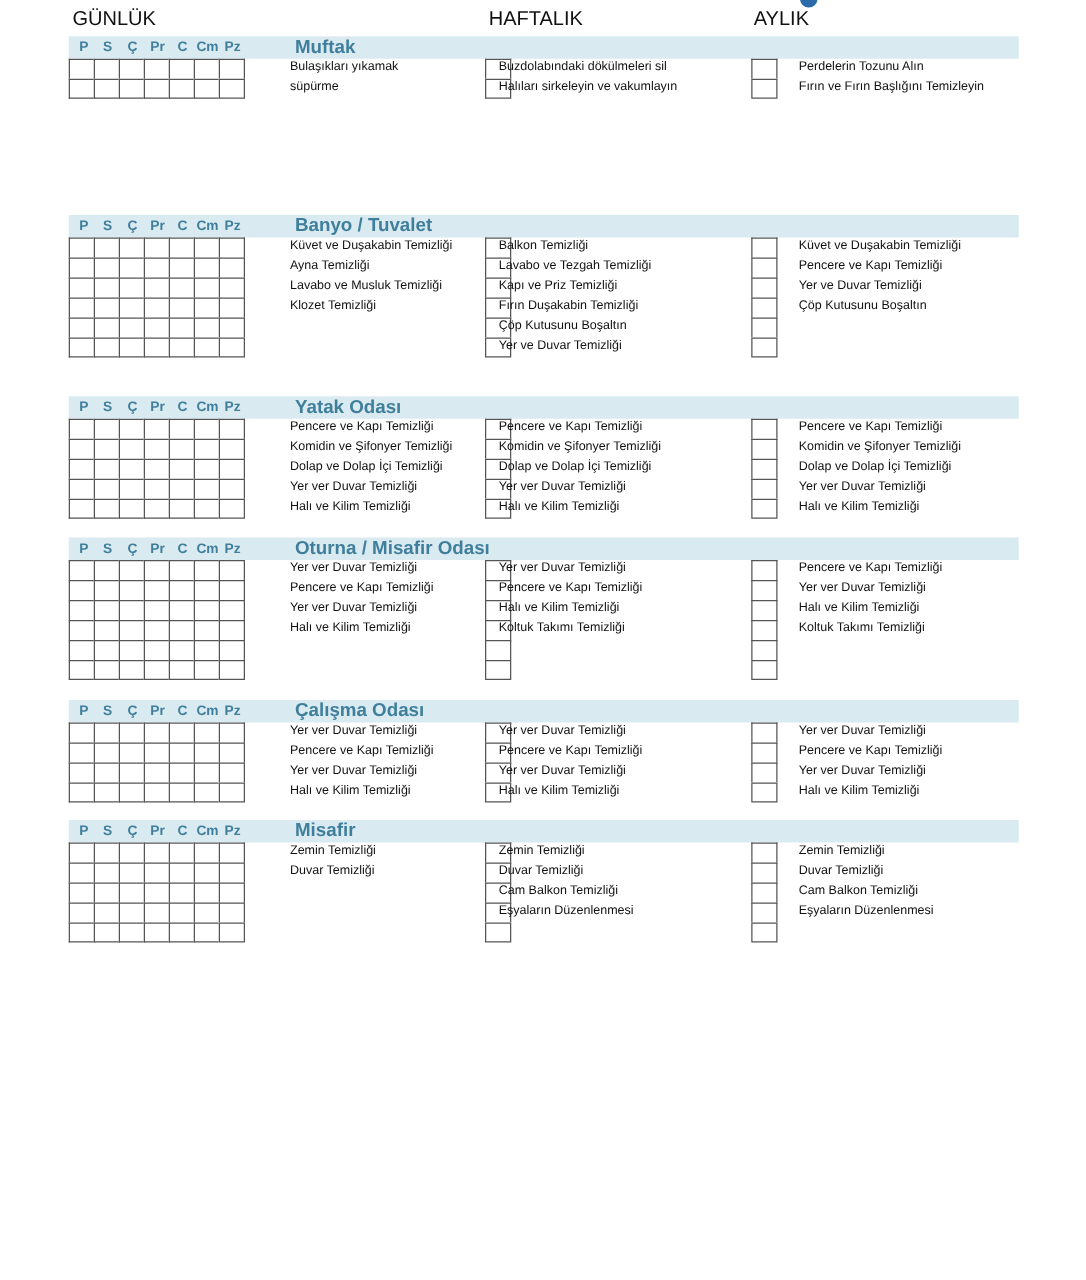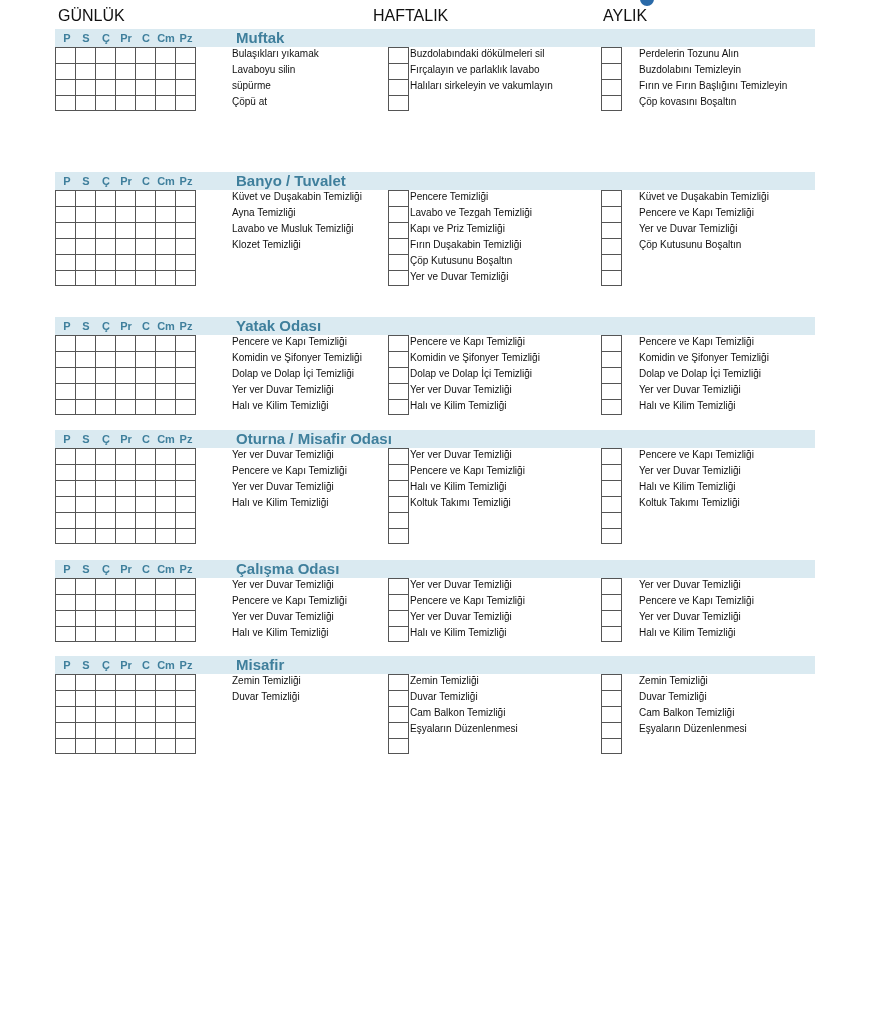--- a/index.html
+++ b/index.html
@@ -15,32 +15,32 @@
   .row { position:relative; height:16px; }
   .grid { position:absolute; left:0; top:0; display:flex; }
   .cell { width:19px; height:15px; border:1px solid #555; border-right:none; border-bottom:none; background:#fff; }
   .cell:last-child { border-right:1px solid #555; }
   .row:last-child .cell { height:14px; border-bottom:1px solid #555; }
   .chk { position:absolute; top:0; width:19px; height:15px; border:1px solid #555; border-bottom:none; background:#fff; }
   .row:last-child .chk { height:14px; border-bottom:1px solid #555; }
   .lbl { position:absolute; top:1px; font-size:10px; white-space:nowrap; color:#111; }
   .d-lbl { left:143px;padding-left:34px; }
   .w-chk { left:333px; }
-  .w-lbl { left:355px; }
+  .w-lbl { left:344px; }
   .m-chk { left:546px; }
   .m-lbl { left:584px; }
 </style>
 </head>
 <body>
 
 <div class="logo"></div>
 <div class="logo-text"></div>
 
 <div class="col-title" style="left:58px">GÜNLÜK</div>
-<div class="col-title" style="left:373px">HAFTALIK</div>
+<div class="col-title" style="left:391px">HAFTALIK</div>
 <div class="col-title" style="left:603px">AYLIK</div>
 
 <div id="sections">
     <div class="section" style="top: 29px;">
       <div class="band">
         <span class="day" style="left: 2px;">P</span>
         <span class="day" style="left: 21px;">S</span>
         <span class="day" style="left: 41px;">Ç</span>
         <span class="day" style="left: 61px;">Pr</span>
         <span class="day" style="left: 81px;">C</span>
@@ -68,57 +68,25 @@
         <div class="row">
           <div class="grid">
             <div class="cell"></div>
             <div class="cell"></div>
             <div class="cell"></div>
             <div class="cell"></div>
             <div class="cell"></div>
             <div class="cell"></div>
             <div class="cell"></div>
           </div>
-          <span class="lbl d-lbl">Lavaboyu silin</span>
-          <div class="chk w-chk"></div>
-          <span class="lbl w-lbl">Fırçalayın ve parlaklık lavabo</span>
-          <div class="chk m-chk"></div>
-          <span class="lbl m-lbl">Buzdolabını Temizleyin</span>
-        </div>
-        <div class="row">
-          <div class="grid">
-            <div class="cell"></div>
-            <div class="cell"></div>
-            <div class="cell"></div>
-            <div class="cell"></div>
-            <div class="cell"></div>
-            <div class="cell"></div>
-            <div class="cell"></div>
-          </div>
           <span class="lbl d-lbl">süpürme</span>
           <div class="chk w-chk"></div>
           <span class="lbl w-lbl">Halıları sirkeleyin ve vakumlayın</span>
           <div class="chk m-chk"></div>
           <span class="lbl m-lbl">Fırın ve Fırın Başlığını Temizleyin</span>
-        </div>
-        <div class="row">
-          <div class="grid">
-            <div class="cell"></div>
-            <div class="cell"></div>
-            <div class="cell"></div>
-            <div class="cell"></div>
-            <div class="cell"></div>
-            <div class="cell"></div>
-            <div class="cell"></div>
-          </div>
-          <span class="lbl d-lbl">Çöpü at</span>
-          <div class="chk w-chk"></div>
-          <span class="lbl w-lbl"></span>
-          <div class="chk m-chk"></div>
-          <span class="lbl m-lbl">Çöp kovasını Boşaltın</span>
         </div>
       </div>
     </div>
     <div class="section" style="top: 172px;">
       <div class="band">
         <span class="day" style="left: 2px;">P</span>
         <span class="day" style="left: 21px;">S</span>
         <span class="day" style="left: 41px;">Ç</span>
         <span class="day" style="left: 61px;">Pr</span>
         <span class="day" style="left: 81px;">C</span>
@@ -132,21 +100,21 @@
             <div class="cell"></div>
             <div class="cell"></div>
             <div class="cell"></div>
             <div class="cell"></div>
             <div class="cell"></div>
             <div class="cell"></div>
             <div class="cell"></div>
           </div>
           <span class="lbl d-lbl">Küvet ve Duşakabin Temizliği</span>
           <div class="chk w-chk"></div>
-          <span class="lbl w-lbl">Pencere Temizliği</span>
+          <span class="lbl w-lbl">Balkon Temizliği</span>
           <div class="chk m-chk"></div>
           <span class="lbl m-lbl">Küvet ve Duşakabin Temizliği</span>
         </div>
         <div class="row">
           <div class="grid">
             <div class="cell"></div>
             <div class="cell"></div>
             <div class="cell"></div>
             <div class="cell"></div>
             <div class="cell"></div>

